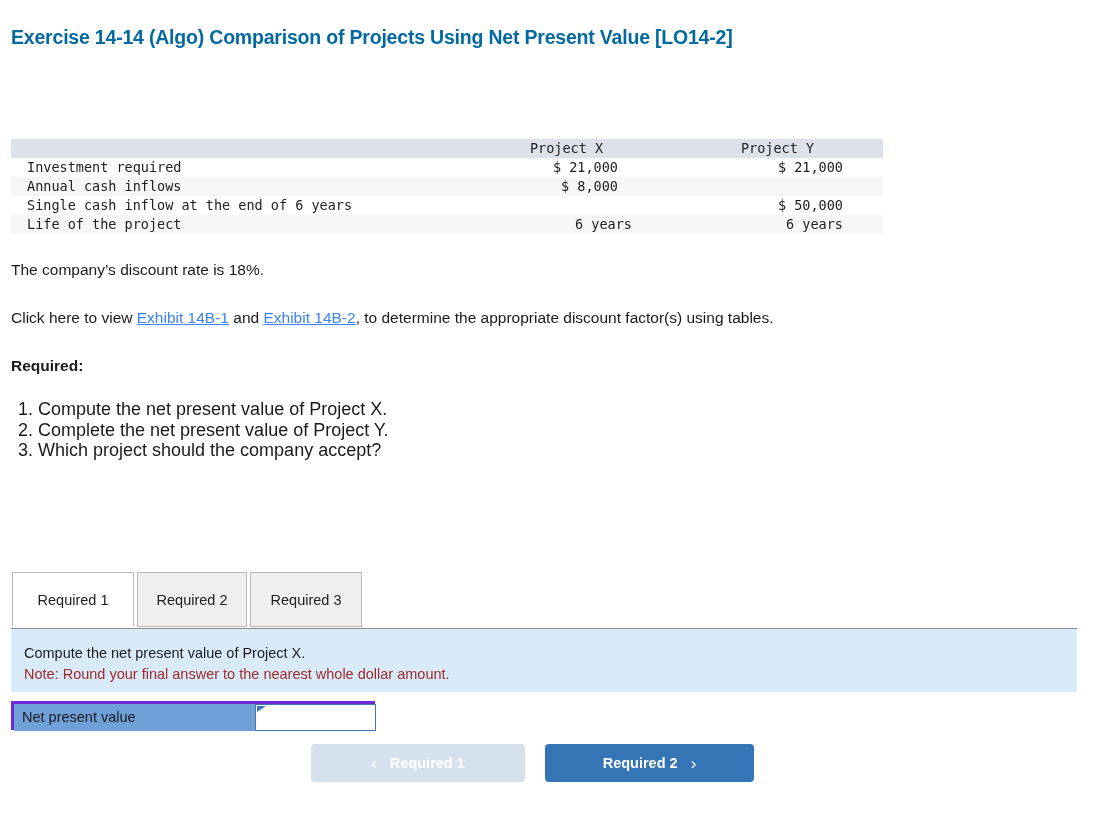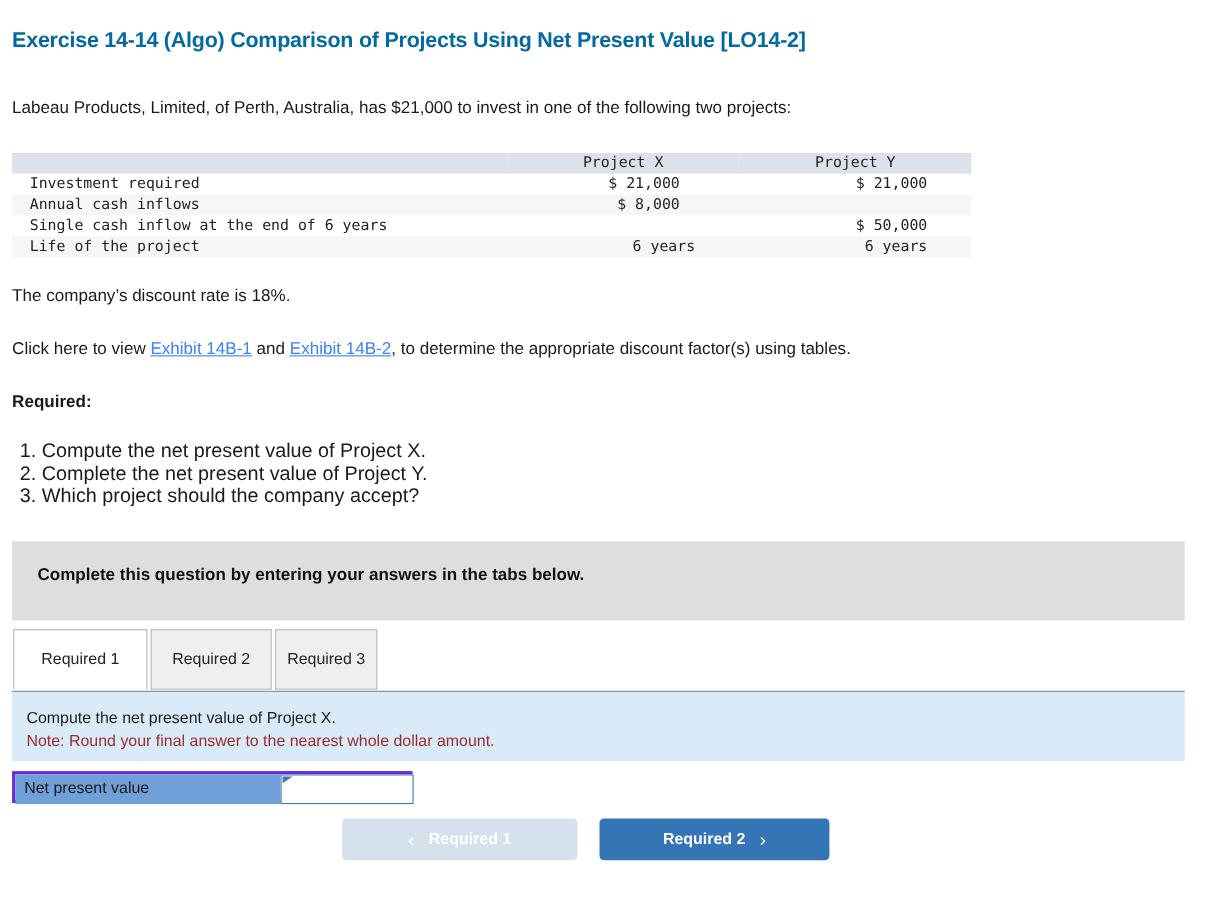--- a/index.html
+++ b/index.html
@@ -192,21 +192,21 @@
     border-bottom: 1px solid #ffffff;
     z-index: 3;
   }
   .tab.inactive {
     background: #efefef;
     border-bottom: 1px solid #b9b9b9;
     z-index: 1;
   }
   .tab-0 { left: 0px;   width: 122px; }
   .tab-1 { left: 125px; width: 110px; }
-  .tab-2 { left: 238px; width: 93px; }
+  .tab-2 { left: 238px; width: 112px; }
 
   
   .info-panel {
     position: absolute;
     left: 11px;
     top: 628px;
     width: 1066px;
     height: 64px;
     background: #d9ebf9;
     box-sizing: border-box;
@@ -332,21 +332,20 @@
     display: inline-block;
   }
 </style>
 </head>
 <body>
 
 <div class="page">
 
   <div class="title">Exercise 14-14 (Algo) Comparison of Projects Using Net Present Value [LO14-2]</div>
 
-  <div class="intro">Labeau Products, Limited, of Perth, Australia, has $21,000 to invest in one of the following two projects:</div>
 
   <table class="data-table">
     <thead>
       <tr>
         <th class="lbl"></th>
         <th class="cx">Project X</th>
         <th class="cy">Project Y</th>
       </tr>
     </thead>
     <tbody>
@@ -378,23 +377,20 @@
   <div class="exhibit-line"><span>Click here to view </span><a href="#">Exhibit 14B-1</a><span> and </span><a href="#">Exhibit 14B-2</a><span>, to determine the appropriate discount factor(s) using tables.</span></div>
 
   <div class="required-heading">Required:</div>
 
   <div class="required-list">
     <div class="ritem"><span class="rnum">1.</span><span>Compute the net present value of Project X.</span></div>
     <div class="ritem"><span class="rnum">2.</span><span>Complete the net present value of Project Y.</span></div>
     <div class="ritem"><span class="rnum">3.</span><span>Which project should the company accept?</span></div>
   </div>
 
-  <div class="banner">
-    <div class="banner-text">Complete this question by entering your answers in the tabs below.</div>
-  </div>
 
   <div class="tabs">
     <div class="tab tab-0 active">Required 1</div>
     <div class="tab tab-1 inactive">Required 2</div>
     <div class="tab tab-2 inactive">Required 3</div>
   </div>
 
   <div class="info-panel">
     <div class="info-line-1">Compute the net present value of Project X.</div>
     <div class="info-line-2">Note: Round your final answer to the nearest whole dollar amount.</div>

